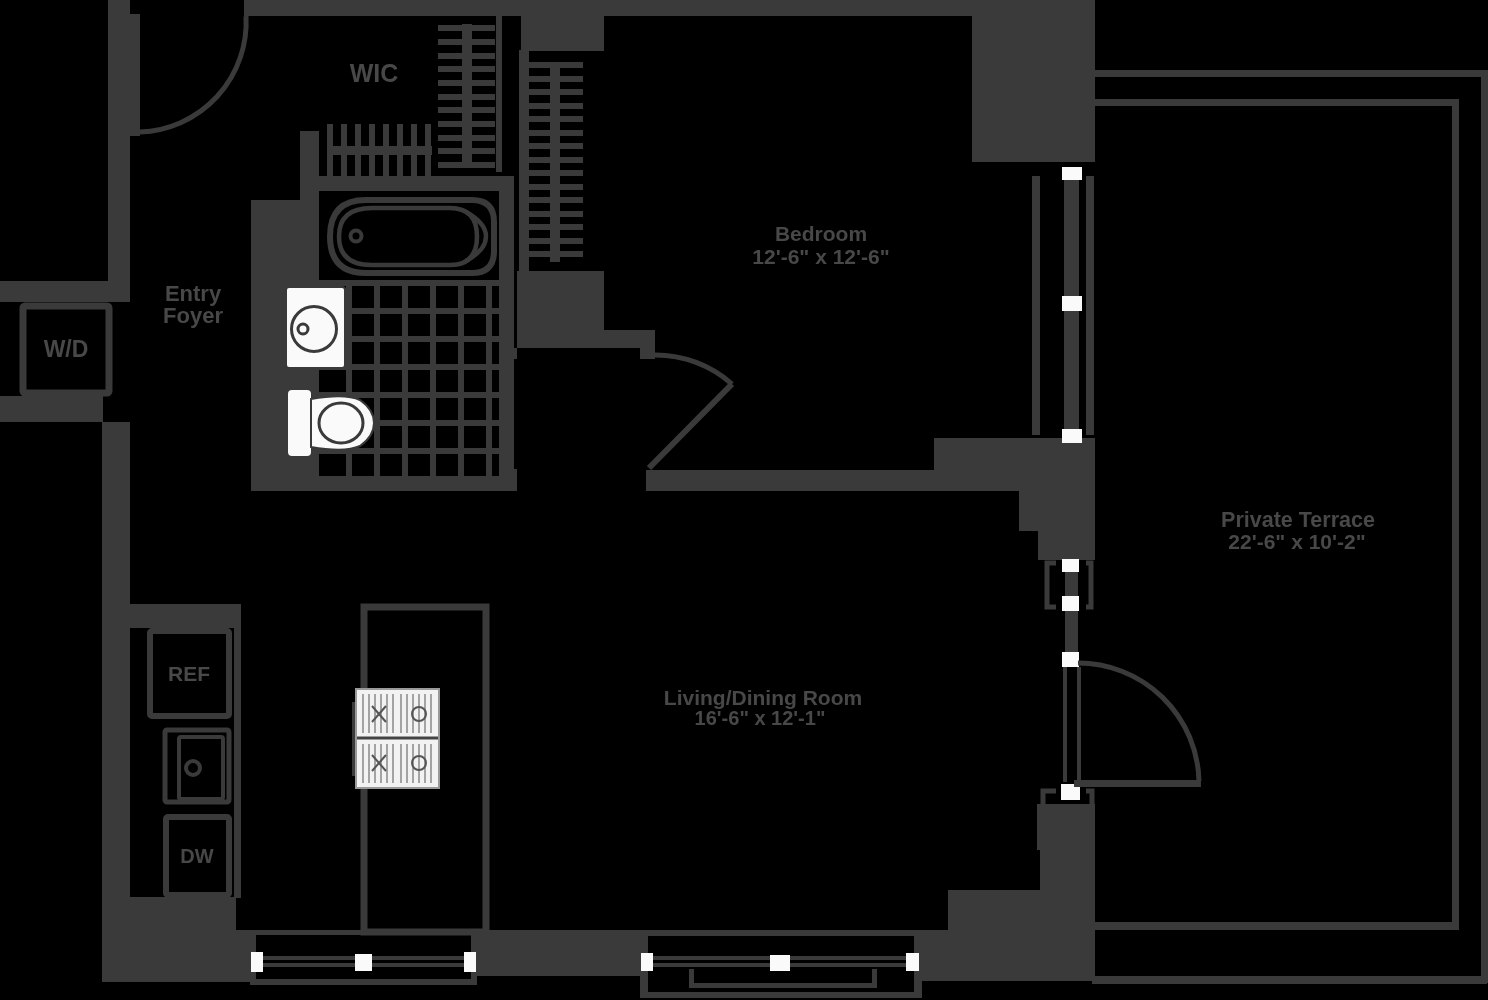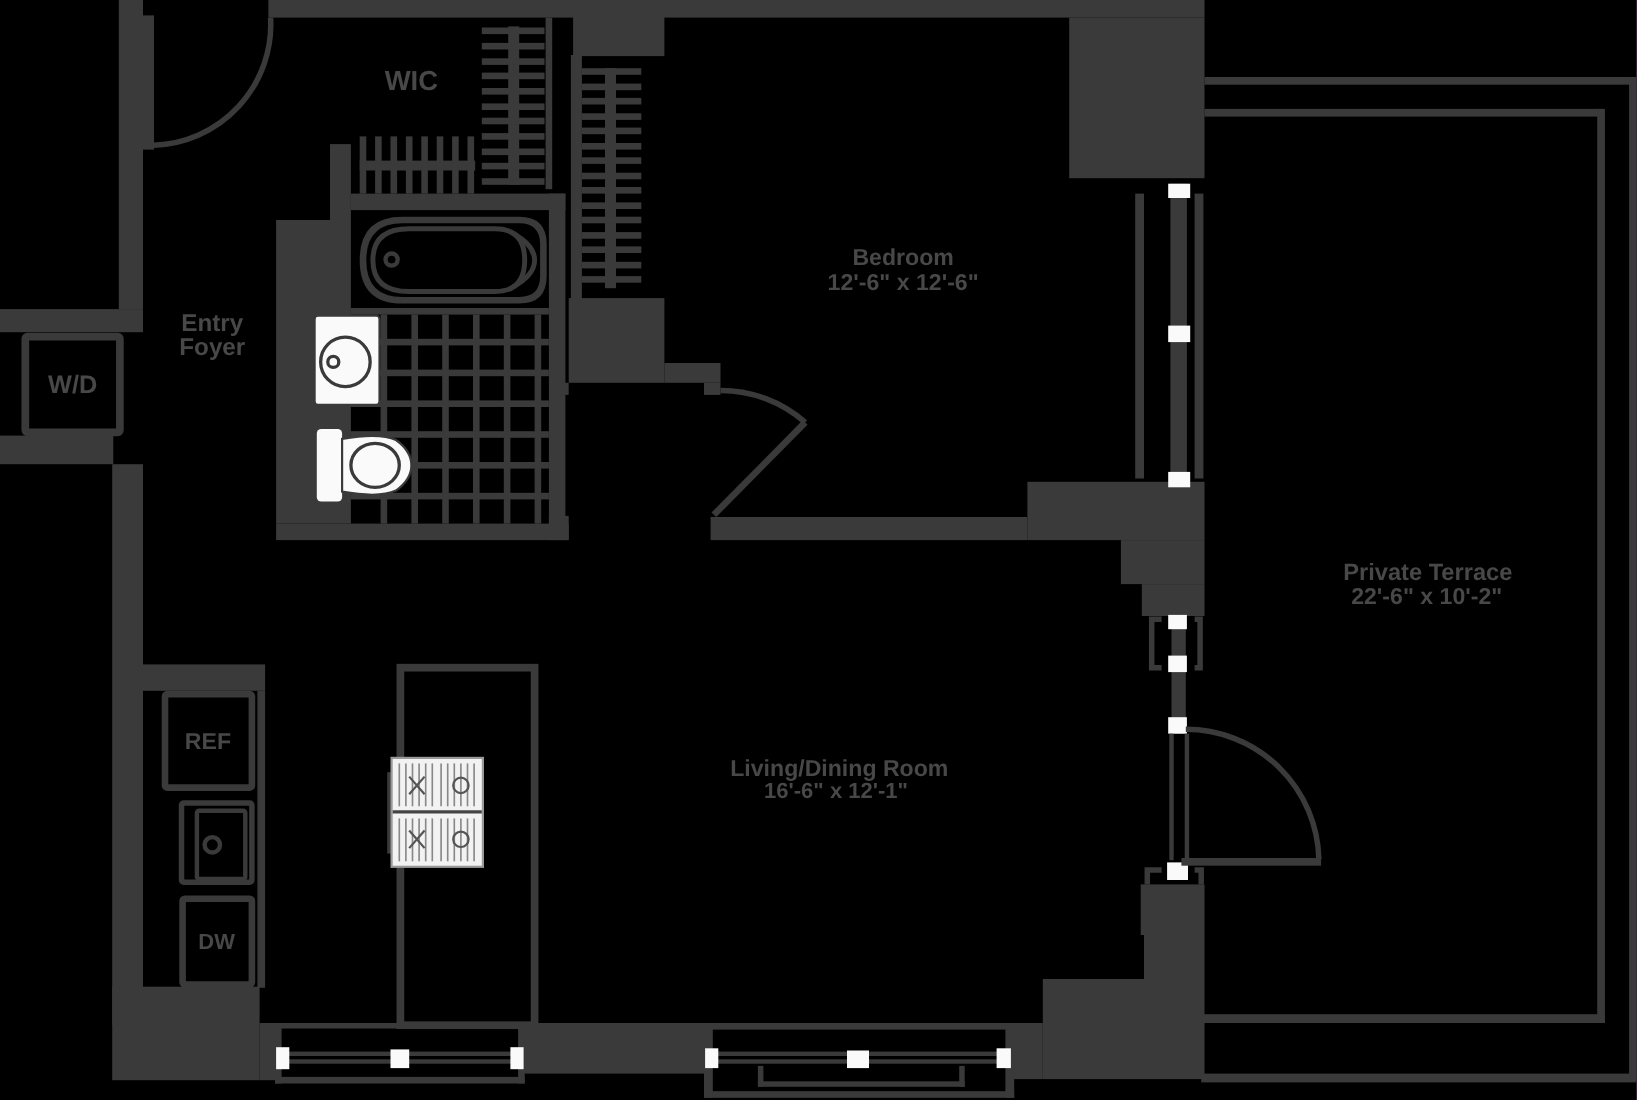--- a/index.html
+++ b/index.html
@@ -1,16 +1,16 @@
 <!DOCTYPE html>
 <html><head>
 <meta charset="utf-8">
 <style>
   html,body{margin:0;padding:0;background:#000;}
-  #wrap{width:1488px;height:1000px;background:#d946ef;overflow:hidden;}
+  #wrap{width:1488px;height:1000px;background:#fde047;overflow:hidden;}
   text{font-family:"Liberation Sans",sans-serif;font-weight:bold;fill:#484848;}
 </style>
 </head>
 <body>
 <div id="wrap">
 <svg width="1488" height="1000" viewBox="0 0 1488 1000">
 <rect x="0" y="0" width="1488" height="1000" fill="#000"></rect>
 <g fill="#3a3a3a" stroke="none">
 
   <rect x="244" y="0" width="851" height="16"></rect>

